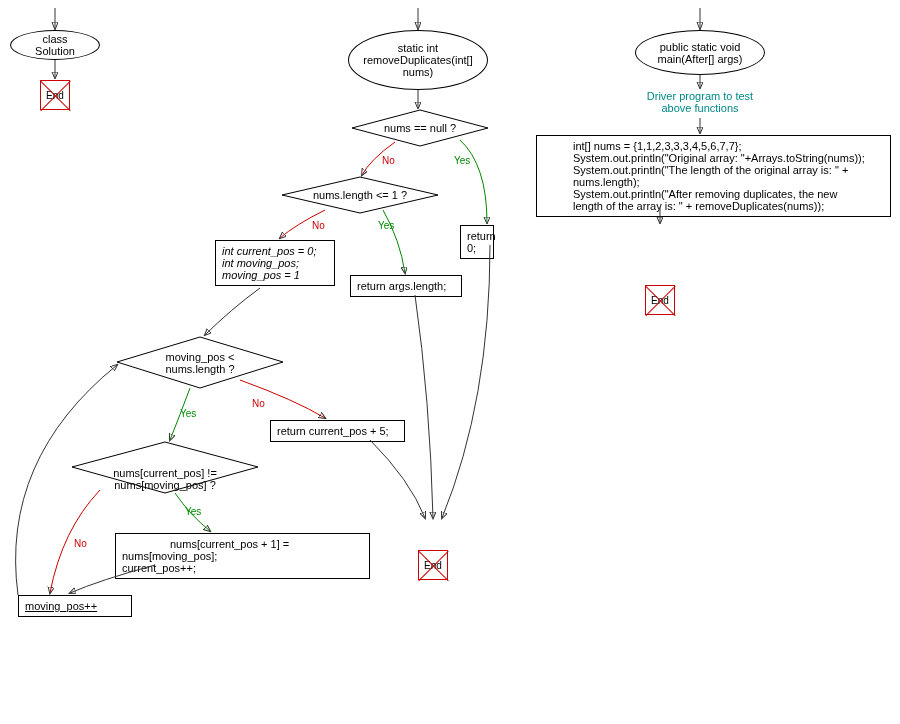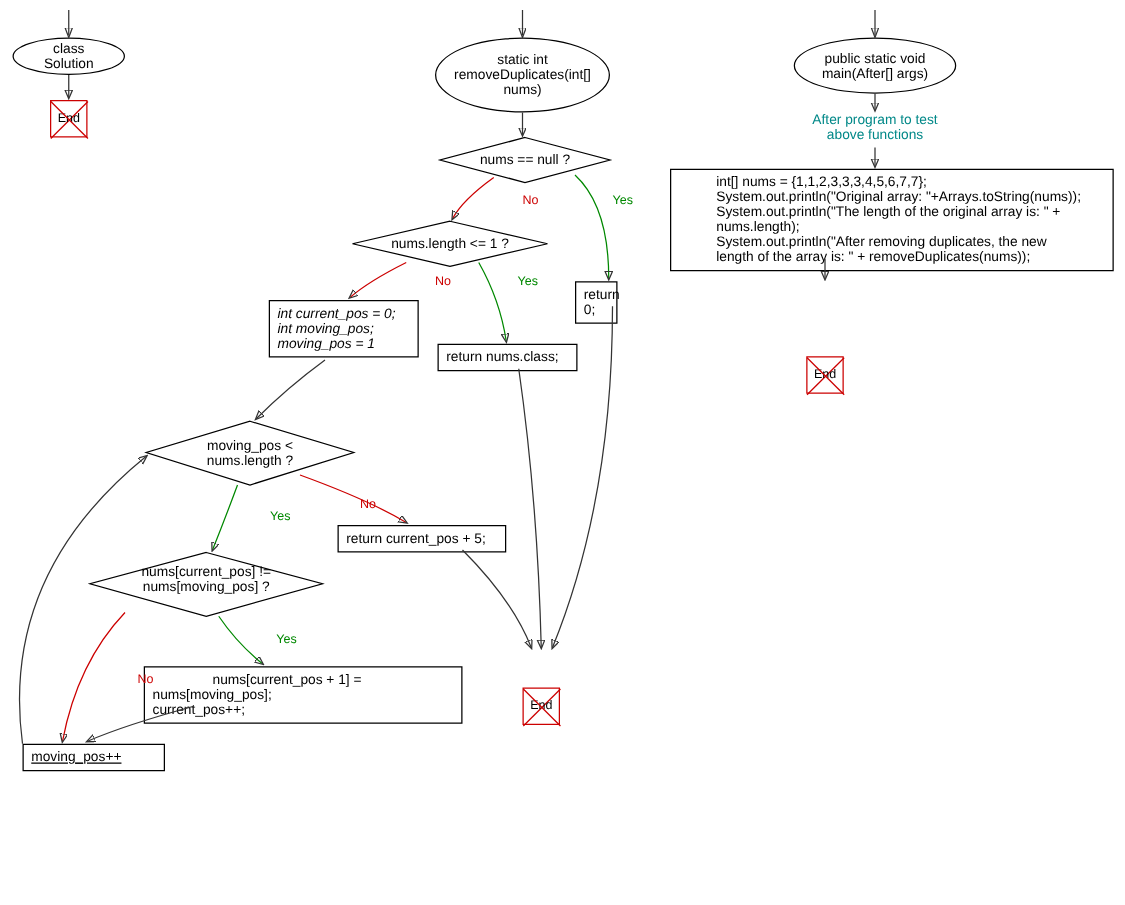--- a/index.html
+++ b/index.html
@@ -6,21 +6,21 @@
     body { width: 900px; height: 724px; position: relative; font-family: Arial, sans-serif; font-size: 11px; background: #fff; }
     .node { position: absolute; text-align: center; }
     .ellipse { border: 1px solid #000; border-radius: 50%; padding: 8px 12px; display: flex; align-items: center; justify-content: center; }
     .rect { border: 1px solid #000; padding: 4px 6px; text-align: left; }
     .diamond-text { position: absolute; top: 50%; left: 50%; transform: translate(-50%, -50%); width: 100px; text-align: center; }
     .end-box { width: 30px; height: 30px; border: 1px solid #cc0000; position: relative; background: #fff; }
     .end-box::before, .end-box::after { content: ''; position: absolute; background: #cc0000; }
     .end-box::before { width: 1px; height: 42px; top: -6px; left: 14px; transform: rotate(45deg); }
     .end-box::after { width: 1px; height: 42px; top: -6px; left: 14px; transform: rotate(-45deg); }
     .end-label { position: absolute; top: 50%; left: 50%; transform: translate(-50%, -50%); font-size: 10px; }
-    .label { position: absolute; font-size: 10px; margin-left: 36px; }
+    .label { position: absolute; font-size: 10px; }
     .green-label { color: #008800; }
     .red-label { color: #cc0000; }
     .teal-label { color: #008888; text-align: center; }
     svg { position: absolute; top: 0; left: 0; pointer-events: none; }
     svg line, svg path { stroke: #333; stroke-width: 1; fill: none; }
     svg .green { stroke: #008800; }
     svg .red { stroke: #cc0000; }
   </style>
 </head>
 <body>
@@ -50,42 +50,42 @@
   <div class="diamond-text">nums.length &lt;= 1 ?</div>
 </div>
 
 <div class="node rect" style="left:215px; top:240px; width:120px;font-style:italic;">
   <span style="white-space:pre-line;">int current_pos = 0;
 int moving_pos;
 moving_pos = 1</span>
 </div>
 
 <div class="node rect" style="left:350px; top:275px; width:112px;">
-  <span>return nums.class;</span>
+  <span>return args.length;</span>
 </div>
 
 <div class="node rect" style="left:460px; top:225px; width:34px;">
   <span>return 0;</span>
 </div>
 
 <svg style="left:115px; top:335px; width:170px; height:55px;">
   <polygon points="85,2 168,27 85,53 2,27" stroke="#000" fill="#fff"></polygon>
 </svg>
 <div class="node" style="left:115px; top:335px; width:170px; height:55px;">
   <div class="diamond-text" style="width:110px;">moving_pos &lt; nums.length ?</div>
 </div>
 
 <div class="node rect" style="left:270px; top:420px; width:135px;">
   <span>return current_pos + 5;</span>
 </div>
 
 <svg style="left:70px; top:440px; width:190px; height:55px;">
   <polygon points="95,2 188,27 95,53 2,27" stroke="#000" fill="#fff"></polygon>
 </svg>
-<div class="node" style="left:70px; top:436px; width:190px; height:55px;">
+<div class="node" style="left:70px; top:451px; width:190px; height:55px;">
   <div class="diamond-text" style="width:140px;">nums[current_pos] != nums[moving_pos] ?</div>
 </div>
 
 <div class="node rect" style="left:115px; top:533px; width:255px;">
   <span style="white-space:pre-line;margin-left:48px;">nums[current_pos + 1] = nums[moving_pos];
 current_pos++;</span>
 </div>
 
 <div class="node rect" style="left:18px; top:595px; width:114px;text-decoration:underline;">
   <span>moving_pos++</span>
@@ -93,21 +93,21 @@
 
 <div class="node end-box" style="left:418px; top:520px;">
   <span class="end-label">End</span>
 </div>
 
 <div class="node ellipse" style="left:635px; top:30px; width:130px; height:45px;">
   <span>public static void main(After[] args)</span>
 </div>
 
 <div class="node teal-label" style="left:640px; top:90px; width:120px;">
-  <span style="white-space:pre-line;">After program to test above functions</span>
+  <span style="white-space:pre-line;">Driver program to test above functions</span>
 </div>
 
 <div class="node rect" style="left:536px; top:135px; width:355px;padding-left:36px;">
   <span style="white-space:pre-line;">int[] nums = {1,1,2,3,3,3,4,5,6,7,7};
 System.out.println("Original array: "+Arrays.toString(nums));
 System.out.println("The length of the original array is: " + nums.length);
 System.out.println("After removing duplicates, the new
 length of the array is: " + removeDuplicates(nums));</span>
 </div>
 

